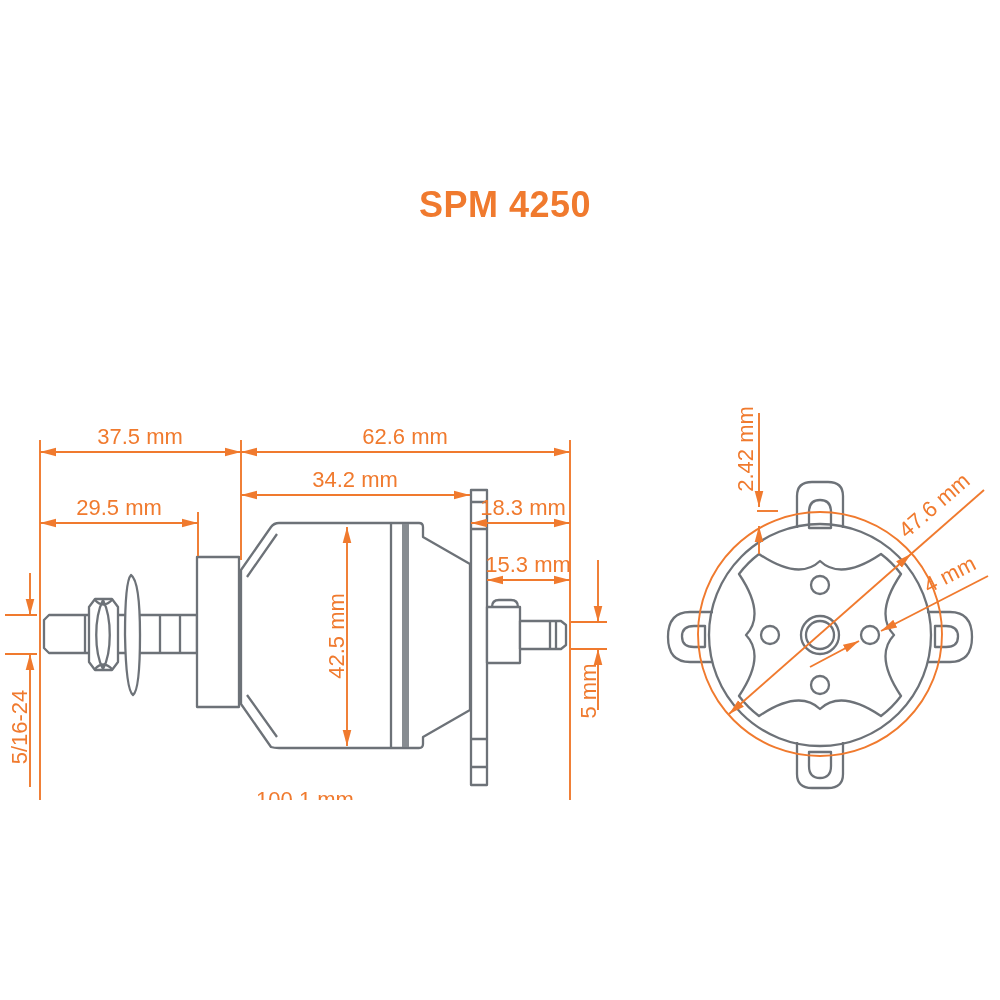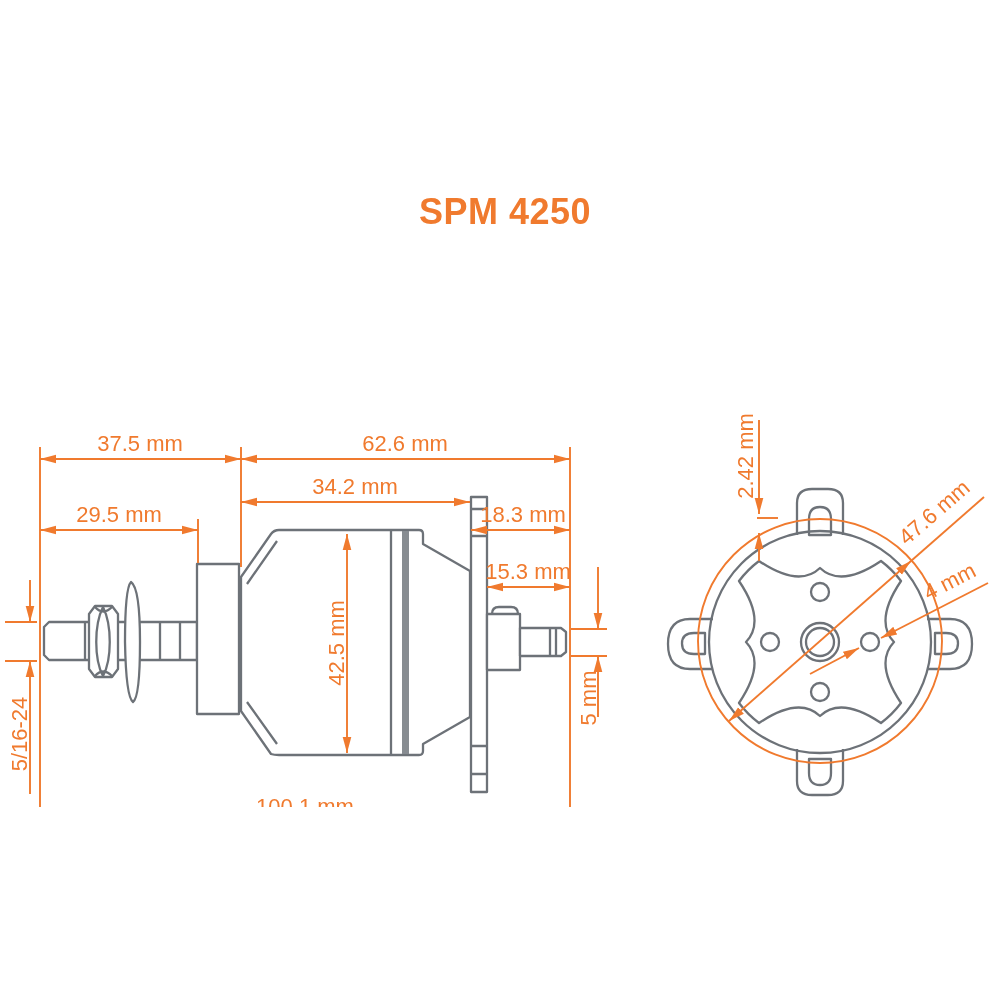--- a/index.html
+++ b/index.html
@@ -1,20 +1,20 @@
 <!DOCTYPE html>
 <html style="--accent: #F07A2E; --gray: #6D7278;"><head>
 <meta charset="utf-8">
 <style>
   :root{
     --accent:#F07A2E;
     --gray:#6D7278;
   }
   html,body{margin:0;padding:0;background:#ffffff;}
-  .frame{width:1000px;height:800px;position:relative;background:#ffffff;overflow:hidden;margin-top:7px;}
+  .frame{width:1000px;height:800px;position:relative;background:#ffffff;overflow:hidden;}
   svg{display:block;}
   .part{stroke:var(--gray,#6D7278);stroke-width:2.3;fill:#ffffff;stroke-linejoin:round;}
   .partline{stroke:var(--gray,#6D7278);stroke-width:2.3;fill:none;stroke-linejoin:round;}
   .band{fill:#878C91;stroke:none;}
   .dim{stroke:var(--accent,#F07A2E);stroke-width:1.9;fill:none;}
   .dimlabel{fill:var(--accent,#F07A2E);font-family:"Liberation Sans",sans-serif;font-size:22px;}
   .title-text{fill:var(--accent,#F07A2E);font-family:"Liberation Sans",sans-serif;font-size:36px;font-weight:bold;letter-spacing:0.5px;}
   #ah path{fill:var(--accent,#F07A2E);}
 </style>
 </head>

